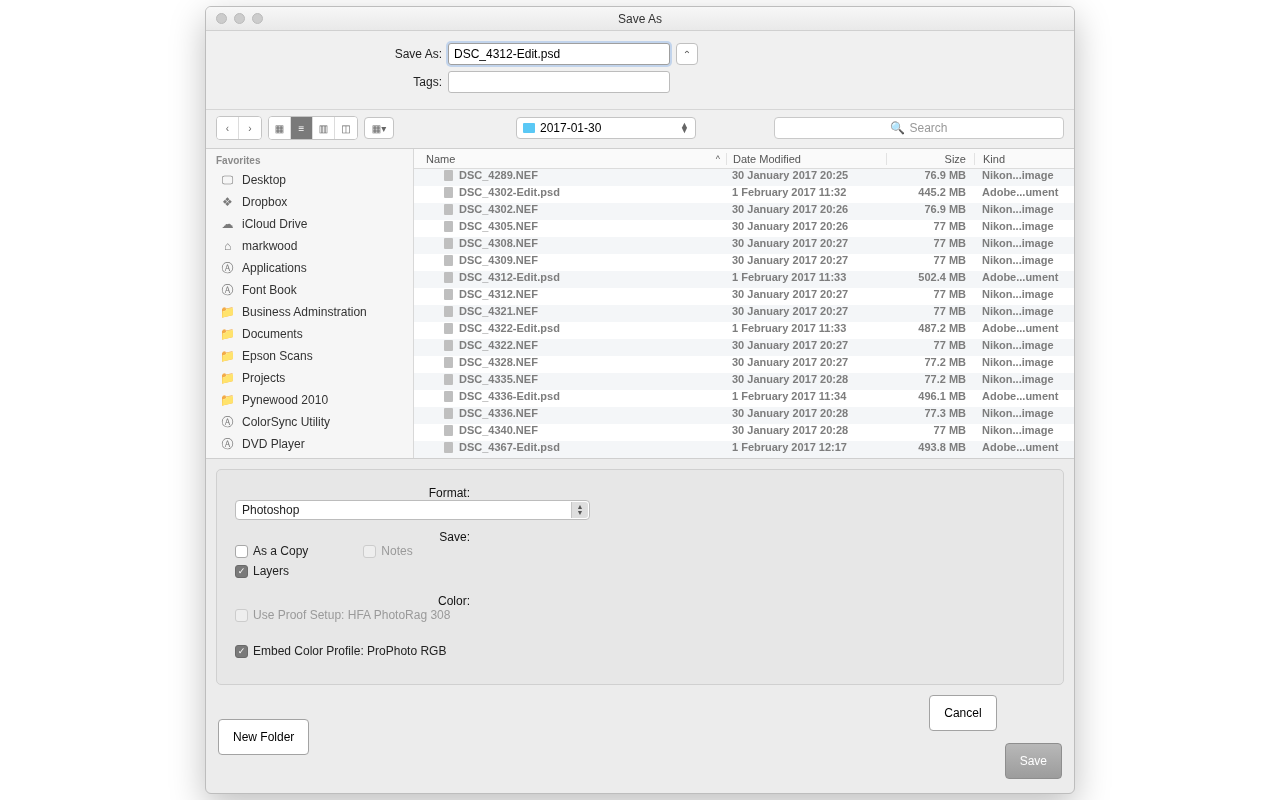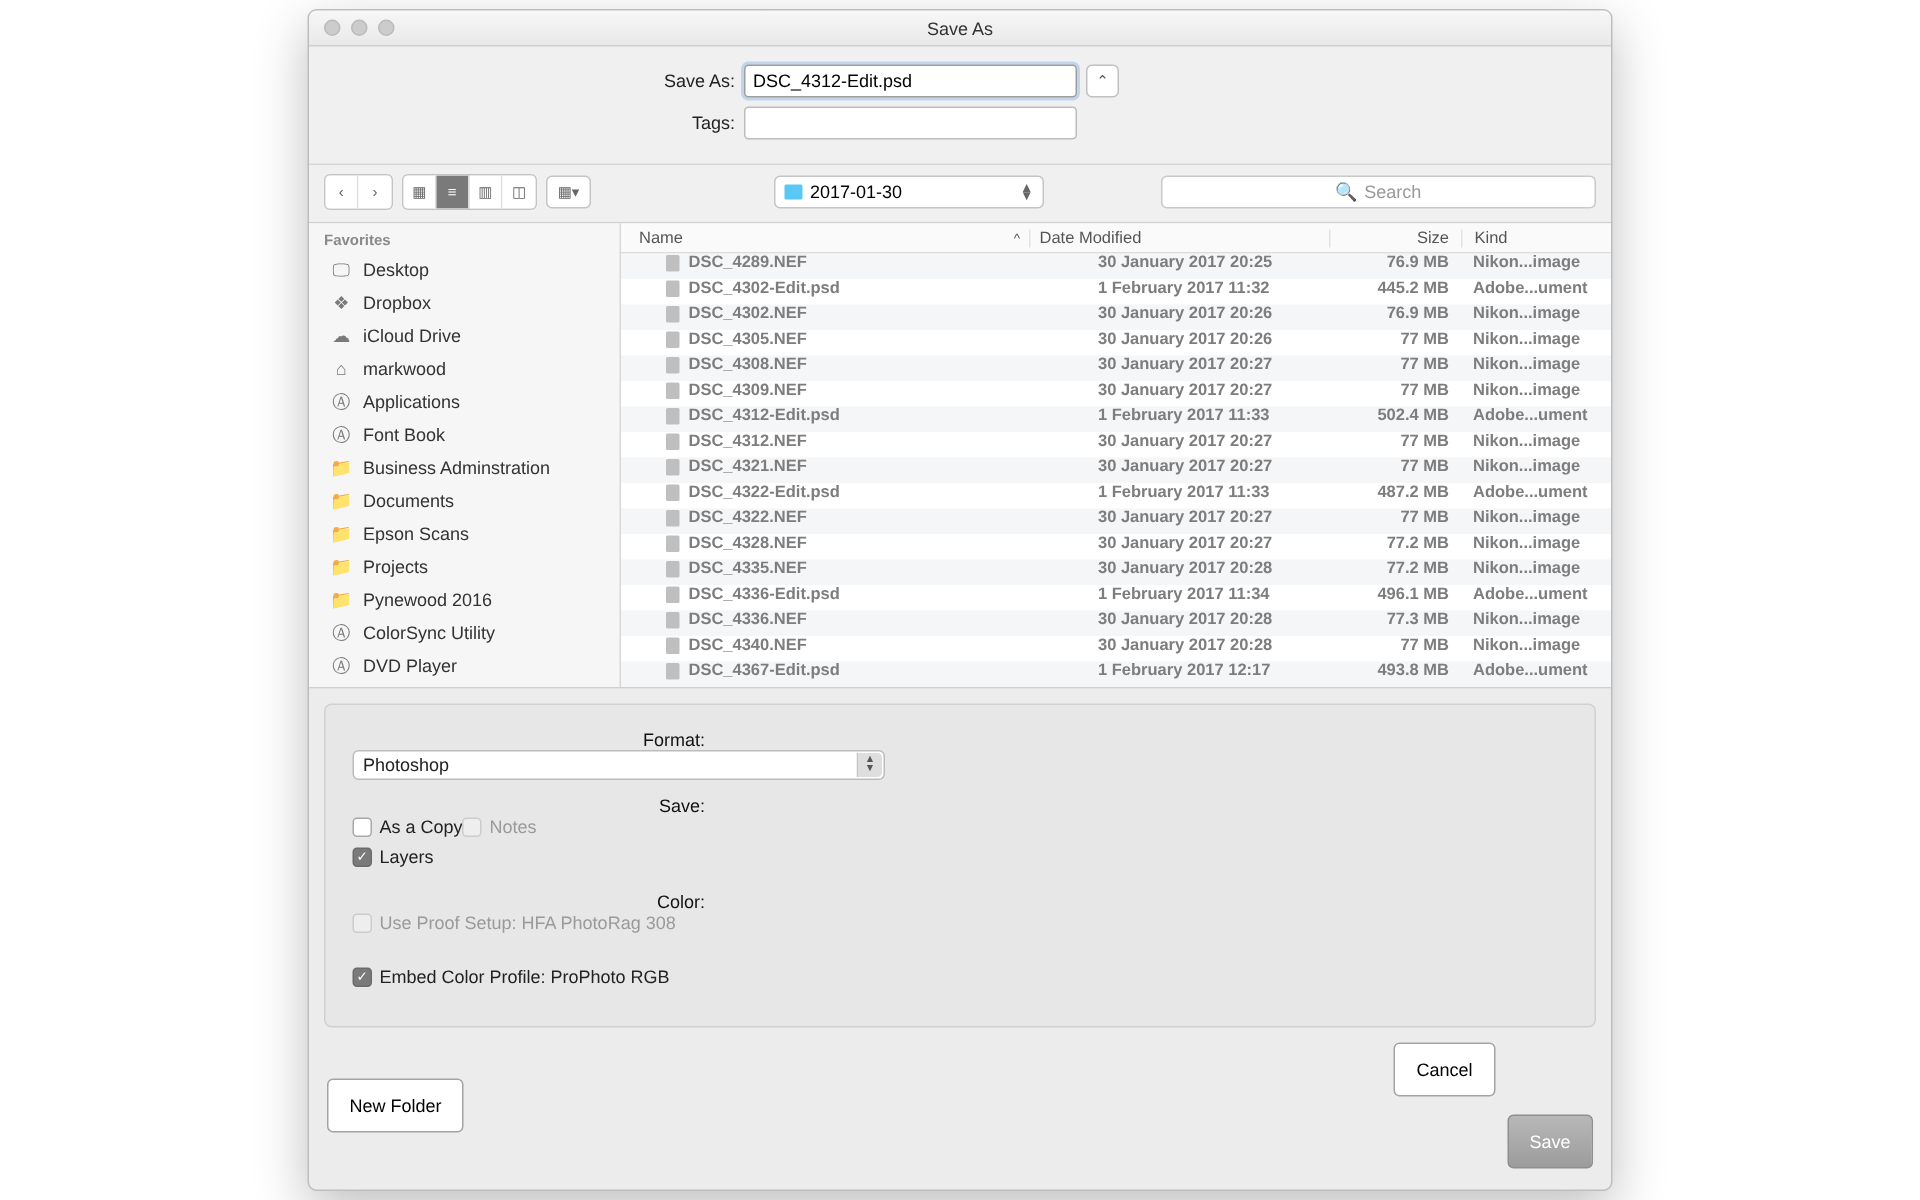--- a/index.html
+++ b/index.html
@@ -30,21 +30,21 @@
   }
   .dots { position: absolute; left: 10px; display: flex; gap: 7px; }
   .dot { width: 11px; height: 11px; border-radius: 50%; background:#ccc; border:1px solid #bbb; }
   .title { width:100%; text-align:center; font-size:12px; color:#333; }
   .topform {
     padding: 12px 0 10px 0;
     background:#f0f0f0;
     border-bottom:1px solid #d6d6d6;
   }
   .row { display:flex; align-items:center; margin-bottom:6px; }
-  .lbl { width: 290px; text-align:right; font-size:12px; color:#222; padding-right:6px;}
+  .lbl { width: 242px; text-align:right; font-size:12px; color:#222; padding-right:6px;}
   .saveas-input {
     width: 222px; height:22px; border:1px solid #9f9f9f; border-radius:3px;
     font-size:12px; padding:2px 5px; background:#fff;
     box-shadow: 0 0 0 2px rgba(110,160,230,0.35);
   }
   .tags-input {
     width: 222px; height:22px; border:1px solid #bcbcbc; border-radius:3px;
     font-size:12px; padding:2px 5px; background:#fff;
   }
   .expand-btn {
@@ -79,40 +79,40 @@
     width:208px; background:#f6f6f6; border-right:1px solid #d8d8d8;
     overflow:hidden; font-size:12px;
   }
   .sidebar-title{color:#8a8a8a;font-size:10px;font-weight:600;padding:6px 10px 3px;}
   .sb-item{display:flex;align-items:center;gap:7px;padding:3px 10px 3px 14px;color:#333;height:22px;}
   .sb-ico{width:15px;text-align:center;color:#7a7a7a;font-size:12px;}
   .filebrowser{flex:1;display:flex;flex-direction:column;}
   .headers{display:flex;font-size:11px;color:#555;background:#fafafa;border-bottom:1px solid #dcdcdc;height:20px;align-items:center;}
   .col-name{flex:1;padding-left:12px;display:flex;align-items:center;justify-content:space-between;padding-right:6px;}
   .col-date{width:160px;padding-left:6px;border-left:1px solid #e2e2e2;}
-  .col-size{width:88px;text-align:right;padding-right:8px;border-left:1px solid #e2e2e2;margin-left:40px;}
+  .col-size{width:88px;text-align:right;padding-right:8px;border-left:1px solid #e2e2e2;}
   .col-kind{width:100px;padding-left:8px;border-left:1px solid #e2e2e2;}
   .filelist{flex:1;overflow:hidden;}
   .frow{display:flex;font-size:11px;color:#7d7d7d;height:17px;align-items:flex-start;font-weight:bold;}
   .frow:nth-child(odd){background:#f4f6f8;}
   .frow .c-name{flex:1;padding-left:30px;display:flex;align-items:center;gap:6px;}
   .doc-ico{width:9px;height:11px;background:#bfbfbf;border-radius:1px;flex-shrink:0;}
   .frow .c-date{width:160px;padding-left:6px;}
   .frow .c-size{width:88px;text-align:right;padding-right:8px;}
   .frow .c-kind{width:100px;padding-left:8px;}
   .options{
     margin:10px; background:#e7e7e7; border:1px solid #d0d0d0; border-radius:5px;
     padding:14px 18px 18px; font-size:12px; color:#222;
   }
   .opt-row{display:flex;align-items:flex-start;margin-bottom:8px;flex-direction:column;}
   .opt-lbl{width:250px;text-align:right;padding-right:15px;color:#111;padding-top:2px;}
   .opt-body{flex:1;}
   .format-select{width:355px;height:20px;border:1px solid #bcbcbc;border-radius:4px;background:#fff;font-size:12px;padding:1px 6px;display:flex;align-items:center;position:relative;}
   .format-caret{position:absolute;right:1px;top:1px;bottom:1px;width:17px;background:#dedede;border-left:1px solid #c5c5c5;border-radius:0 3px 3px 0;display:flex;flex-direction:column;align-items:center;justify-content:center;font-size:7px;color:#555;line-height:6px;}
-  .chk-row{display:flex;margin-bottom:6px;}
+  .chk-row{display:flex;gap:55px;margin-bottom:6px;}
   .chk{display:flex;align-items:center;gap:5px;font-size:12px;}
   .chk.disabled{color:#9a9a9a;}
   .cbox{width:13px;height:13px;border:1px solid #a8a8a8;border-radius:3px;background:#fff;display:flex;align-items:center;justify-content:center;font-size:9px;color:#fff;}
   .cbox.checked{background:#7a7a7a;border-color:#6a6a6a;}
   .cbox.disabled{background:#eee;border-color:#ccc;}
   .footer{display:flex;align-items:center;padding:0 12px 14px 12px;}
   .btn{height:36px;padding:0 14px;border:1px solid #a3a3a3;border-radius:4px;background:#fff;font-size:12px;}
   .btn-primary{background:linear-gradient(#b8b8b8,#9c9c9c);border-color:#8e8e8e;color:#fff;margin-top:48px;}
   .footer .right{margin-left:auto;display:flex;gap:8px;}
 </style>
@@ -207,21 +207,21 @@
           <div class="sb-item">
             <span class="sb-ico">📁</span>
             <span>Epson Scans</span>
           </div>
           <div class="sb-item">
             <span class="sb-ico">📁</span>
             <span>Projects</span>
           </div>
           <div class="sb-item">
             <span class="sb-ico">📁</span>
-            <span>Pynewood 2016</span>
+            <span>Pynewood 2010</span>
           </div>
           <div class="sb-item">
             <span class="sb-ico">Ⓐ</span>
             <span>ColorSync Utility</span>
           </div>
           <div class="sb-item">
             <span class="sb-ico">Ⓐ</span>
             <span>DVD Player</span>
           </div>
         </div>

